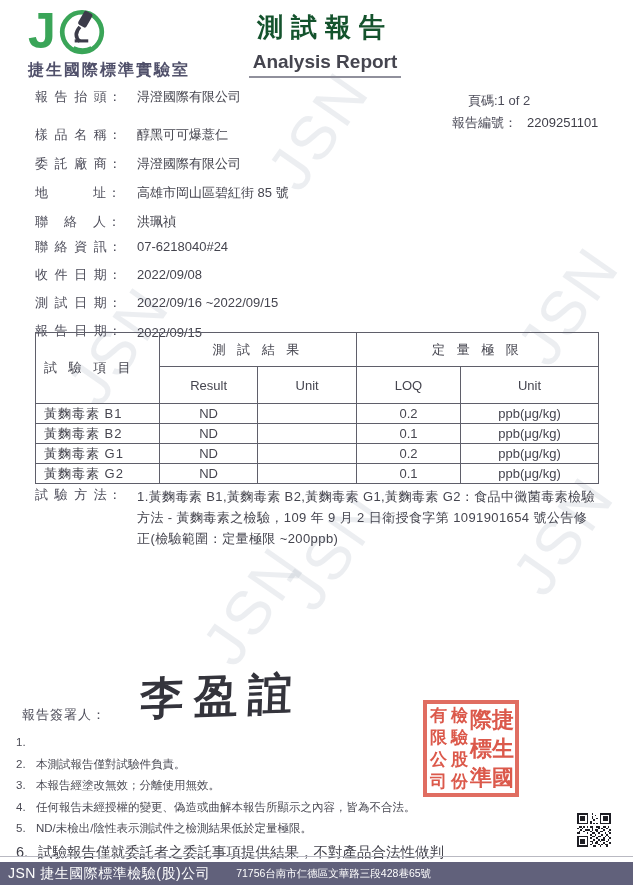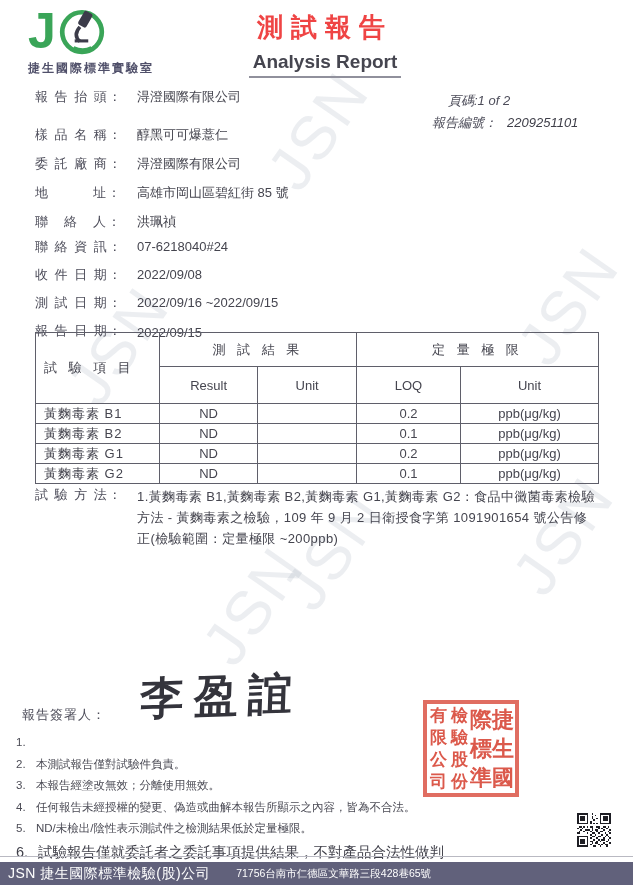--- a/index.html
+++ b/index.html
@@ -14,33 +14,33 @@
     position:absolute; font-size:62px; font-weight:400; letter-spacing:3px;
     color:rgba(150,160,178,0.18); transform:rotate(-55deg);
     pointer-events:none; user-select:none;
   }
   
   .logo{position:absolute; left:28px; top:6px; width:200px;}
   .logo-row{display:flex; align-items:center;}
   .logo-j{font-size:50px; font-weight:800; color:#3aa558; letter-spacing:-3px; line-height:1;}
   .logo-sn{font-size:50px; font-weight:800; color:#5b5b74; letter-spacing:-3px; line-height:1;}
   .logo-circle{margin-left:4px;}
-  .logo-subtitle{font-size:12px; font-weight:700; color:#50506a; letter-spacing:2px; margin-top:4px;}
+  .logo-subtitle{font-size:16px; font-weight:700; color:#50506a; letter-spacing:2px; margin-top:4px;}
   
   .title-block{position:absolute; left:230px; top:10px; width:190px; text-align:center;}
-  .title-cn{font-size:26px; font-weight:700; color:#ef4444; letter-spacing:8px;}
+  .title-cn{font-size:26px; font-weight:700; color:#14532d; letter-spacing:8px;}
   .title-en{display:inline-block; font-size:19px; font-weight:600; color:#45454f;
             border-bottom:2px solid #90909c; padding:2px 4px 3px; margin-top:4px;}
   
   .info{position:absolute; left:35px; top:88px; width:400px; font-size:13px;}
   .info-row{display:flex; align-items:baseline;}
   .info-label{display:inline-block; width:102px; letter-spacing:1.5px; color:#4c4c59; flex:none;}
   .info-value{color:#45454f;}
   .m4{margin-bottom:20px;} .m11{margin-bottom:11px;} .m7{margin-bottom:7px;align-items:flex-end;} .m10{margin-bottom:10px;}
-  .page-info{position:absolute; left:432px; top:92px; width:170px; font-size:13px; color:#4c4c59;font-style:italic;}
+  .page-info{position:absolute; left:452px; top:92px; width:170px; font-size:13px; color:#4c4c59;}
   .page-info .pg{margin-left:16px; margin-bottom:4px;}
   .page-info .rn b{font-weight:400; margin-left:10px; color:#3e3e48;}
   
   .results-table{
     position:absolute; left:35px; top:332px; width:564px;
     border-collapse:collapse; font-size:13px; color:#45454f;
   }
   .results-table td{border:1px solid #5f5f6a; text-align:center; padding:0 3px;}
   .results-table tr.h1 td{height:33px; letter-spacing:4px;}
   .results-table tr.h2 td{height:36px; letter-spacing:0;}

